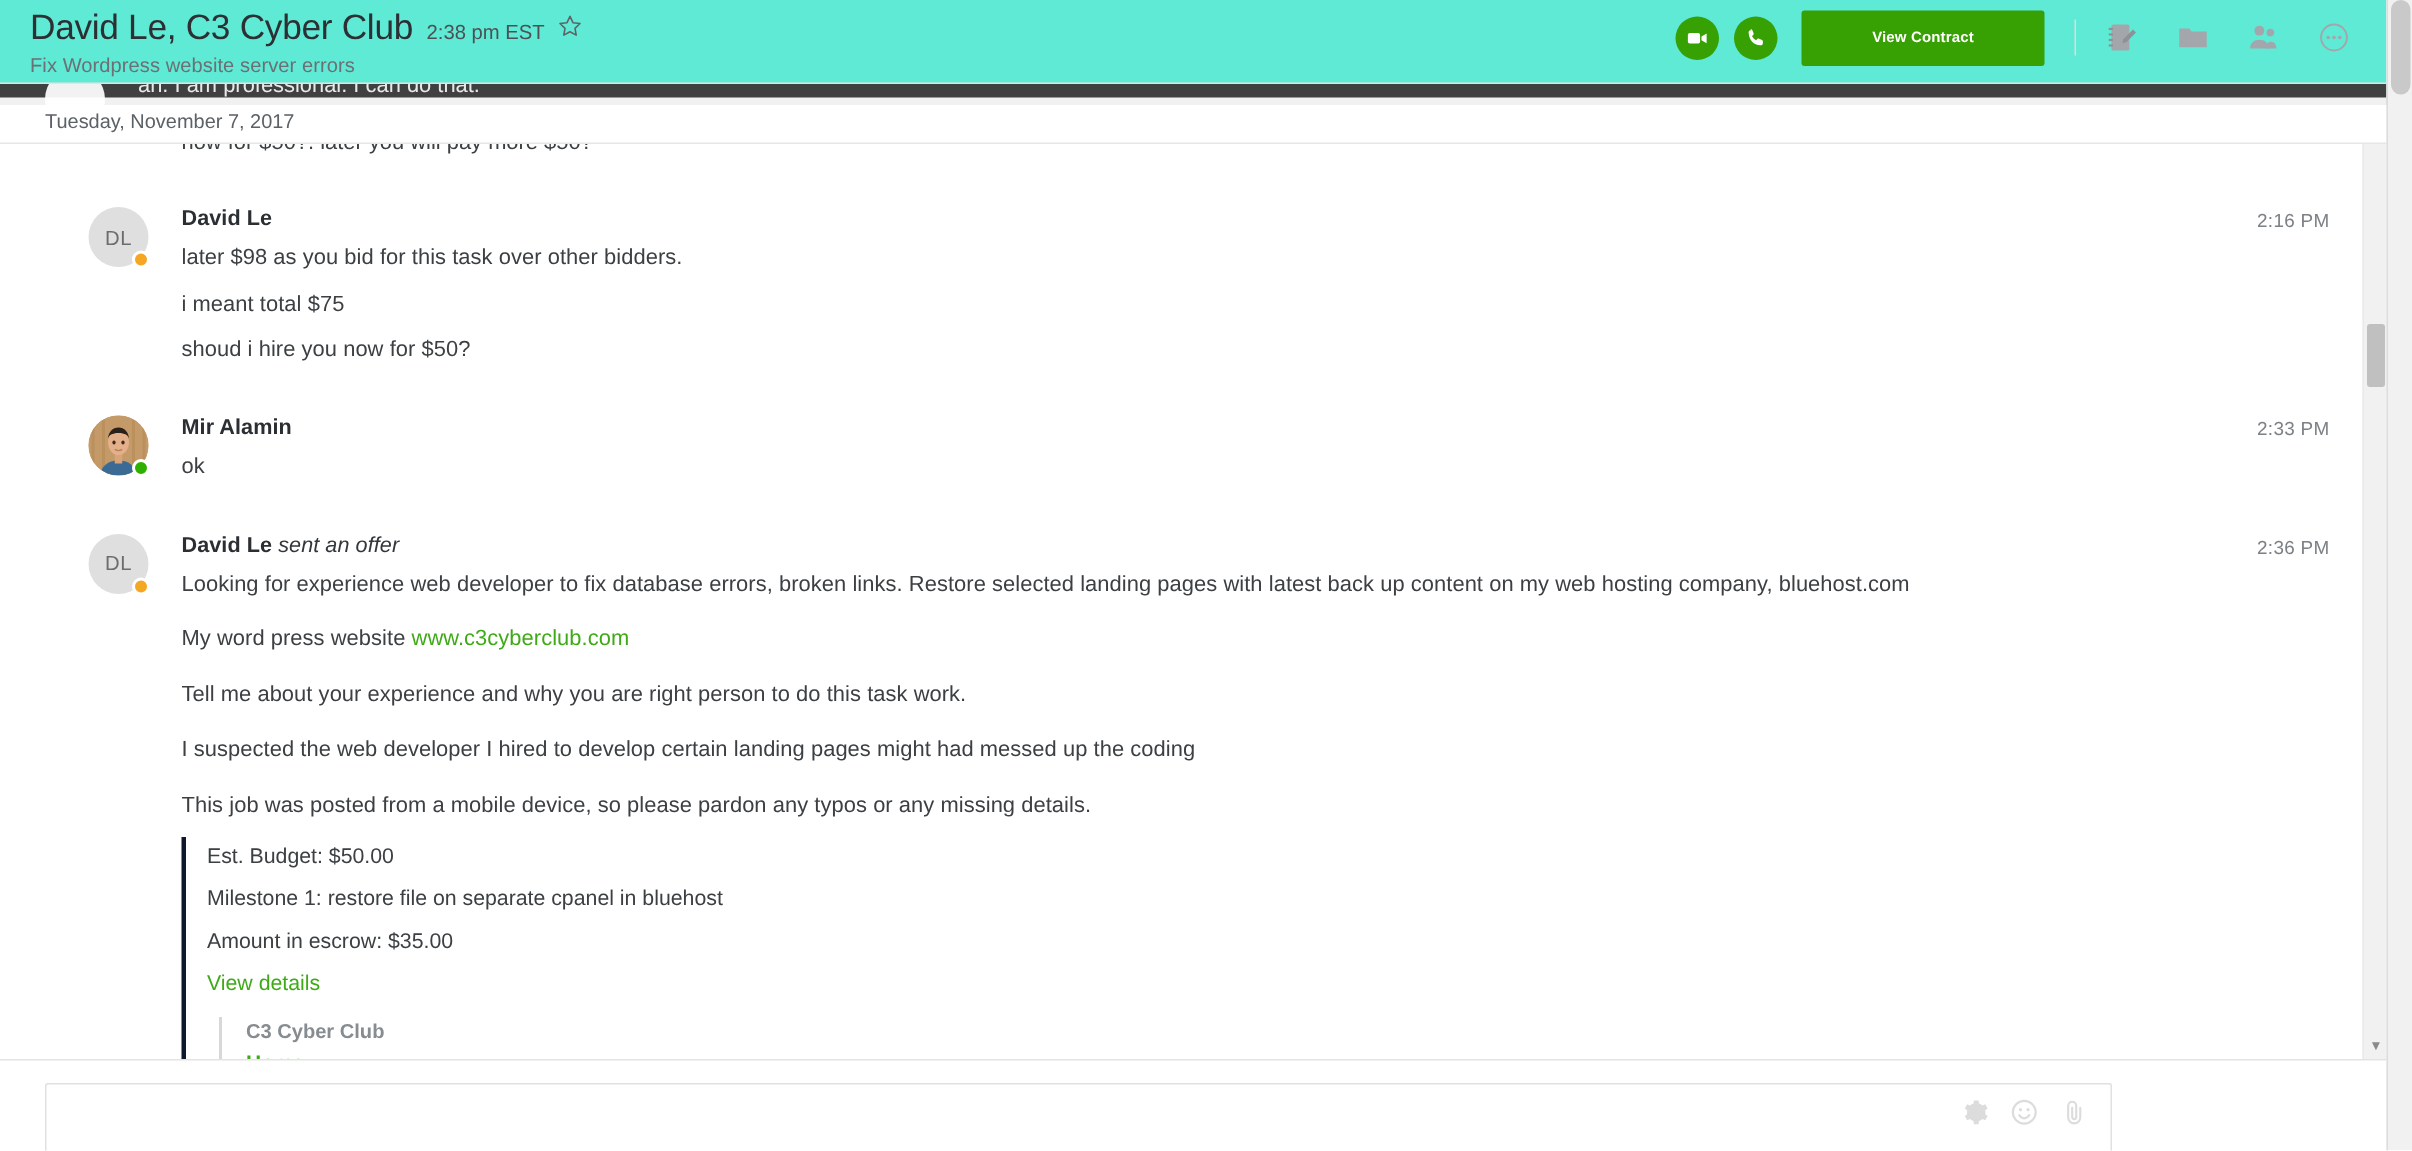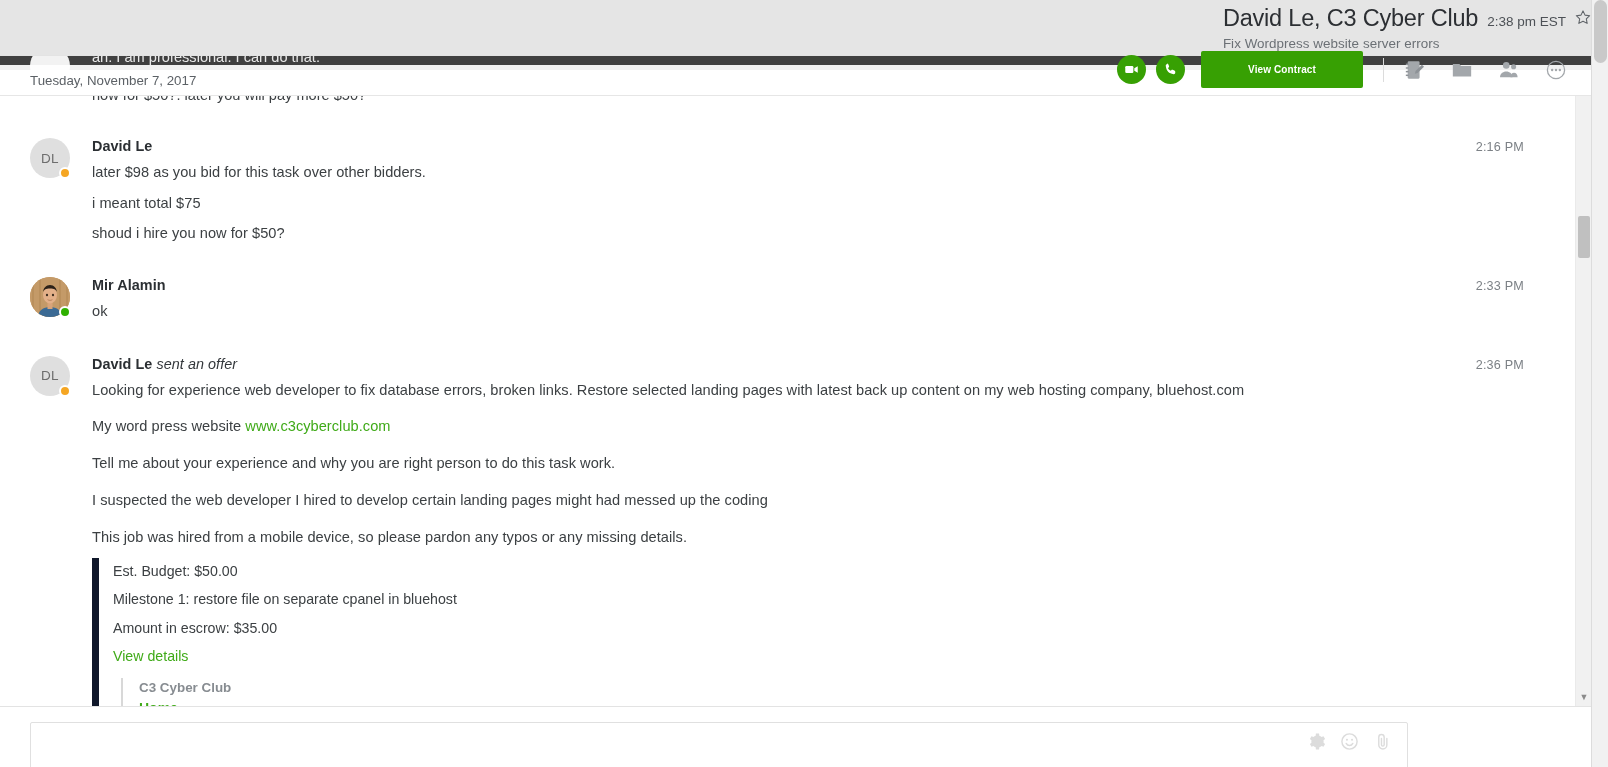--- a/index.html
+++ b/index.html
@@ -35,26 +35,25 @@
     background: #c9c9c9;
     border-radius: 7px;
   }
 
   
   .header {
     position: absolute;
     top: 0; left: 0;
     width: 1591px;
     height: 56px;
-    background: #e5e5e5;
+    background: #5eead4;
     border-bottom: 1px solid #e3e3e3;
     display: flex;
-    align-items: flex-end;
+    align-items: flex-start;
     z-index: 40;
-    flex-direction: column;
   }
   .header-left {
     padding: 5px 0 0 20px;
     flex: 1;
     min-width: 0;
   }
   .title-row {
     display: flex;
     align-items: baseline;
     gap: 9px;
@@ -184,20 +183,21 @@
     width: 1574px;
     height: 610px;
     background: #ffffff;
     overflow: hidden;
     z-index: 10;
   }
   .msg-inner {
     position: relative;
     width: 1574px;
     padding: 0;
+    margin-left: 29px;
   }
 
   
   .clipped-msg {
     height: 18px;
     overflow: hidden;
     position: relative;
   }
   .clipped-msg .ctext {
     position: absolute;
@@ -281,21 +281,21 @@
     right: 50px;
     top: 16px;
     font-size: 12.6px;
     color: #7c8186;
     letter-spacing: 0.2px;
   }
   .msg.first .timestamp { top: 26px; }
 
   
   .offer-box {
-    border-left: 7px solid #0f172a;
+    border-left: 3px solid #0f172a;
     padding: 4px 12px 2px 14px;
     margin-top: 6px;
     margin-bottom: 4px;
   }
   .offer-line {
     font-size: 14.2px;
     color: #3c4043;
     line-height: 1.35;
     margin-bottom: 9px;
   }
@@ -536,21 +536,21 @@
         <div class="sender">
           <span>David Le</span>
           <span class="action">sent an offer</span>
         </div>
         <div class="line spaced">Looking for experience web developer to fix database errors, broken links. Restore selected landing pages with latest back up content on my web hosting company, bluehost.com</div>
         <div class="line spaced">
           <span>My word press website </span><a class="link">www.c3cyberclub.com</a>
         </div>
         <div class="line spaced">Tell me about your experience and why you are right person to do this task work.</div>
         <div class="line spaced">I suspected the web developer I hired to develop certain landing pages might had messed up the coding</div>
-        <div class="line">This job was hired from a mobile device, so please pardon any typos or any missing details.</div>
+        <div class="line">This job was posted from a mobile device, so please pardon any typos or any missing details.</div>
 
         <div class="offer-box">
           <div class="offer-line">Est. Budget: $50.00</div>
           <div class="offer-line">Milestone 1: restore file on separate cpanel in bluehost</div>
           <div class="offer-line">Amount in escrow: $35.00</div>
           <a class="offer-link">View details</a>
 
           <div class="preview-card">
             <div class="pv-site">C3 Cyber Club</div>
             <div class="pv-title">Home</div>

